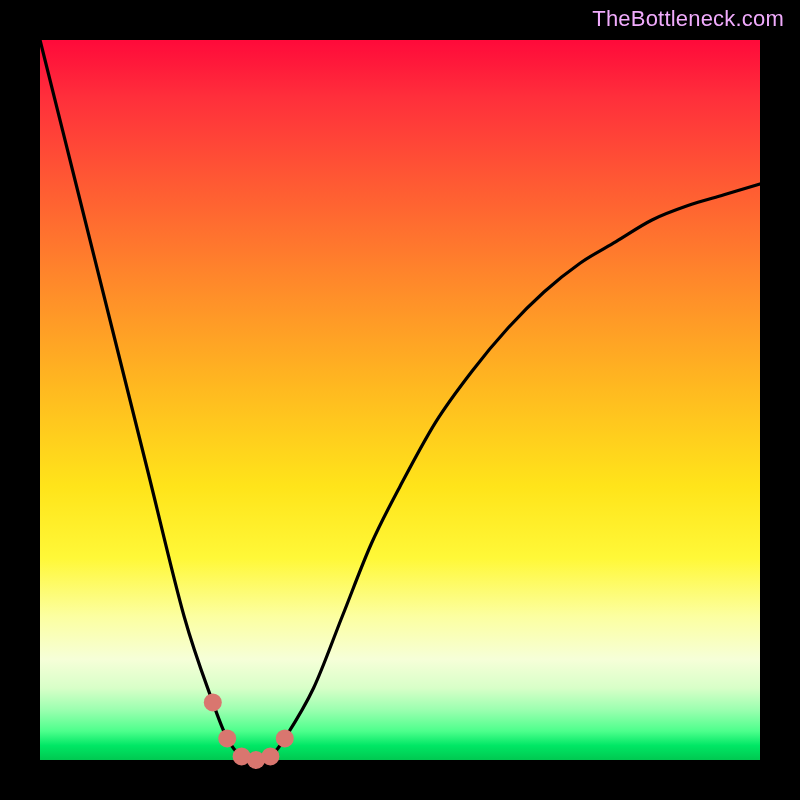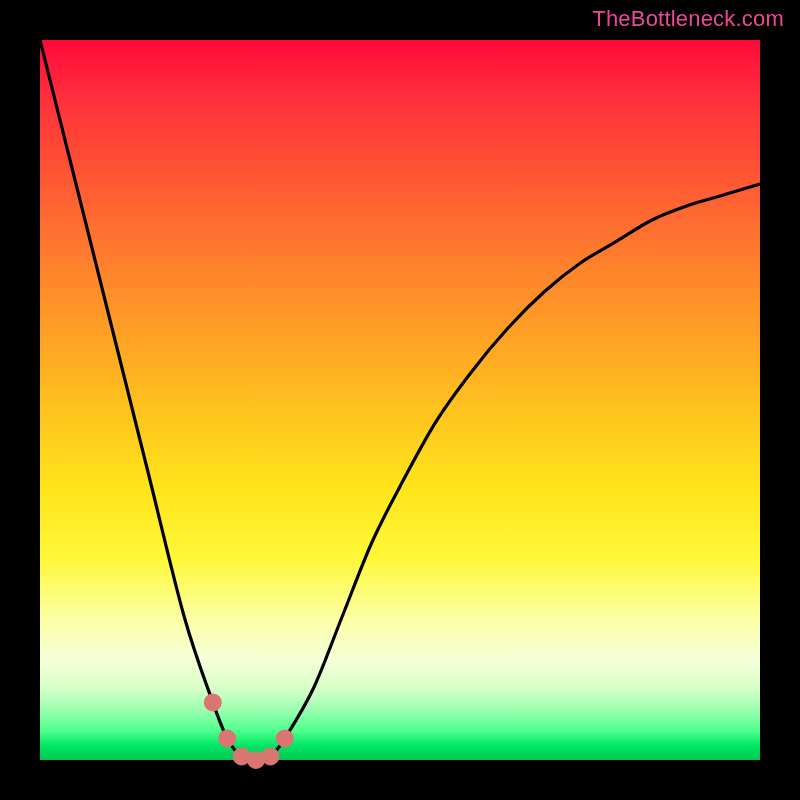--- a/index.html
+++ b/index.html
@@ -37,21 +37,21 @@
       #d8ffc8 90%,
       #9cffb0 93%,
       #4dff8c 96%,
       #00e765 98%,
       #00c850 100%);
   }
   .watermark {
     position: absolute;
     top: 6px;
     right: 16px;
-    color: #ec4899;
+    color: #f0abfc;
     font-size: 22px;
     letter-spacing: 0.2px;
     user-select: none;
   }
   svg.curve {
     position: absolute;
     left: 0; top: 0;
     width: 720px;
     height: 720px;
     overflow: visible;

